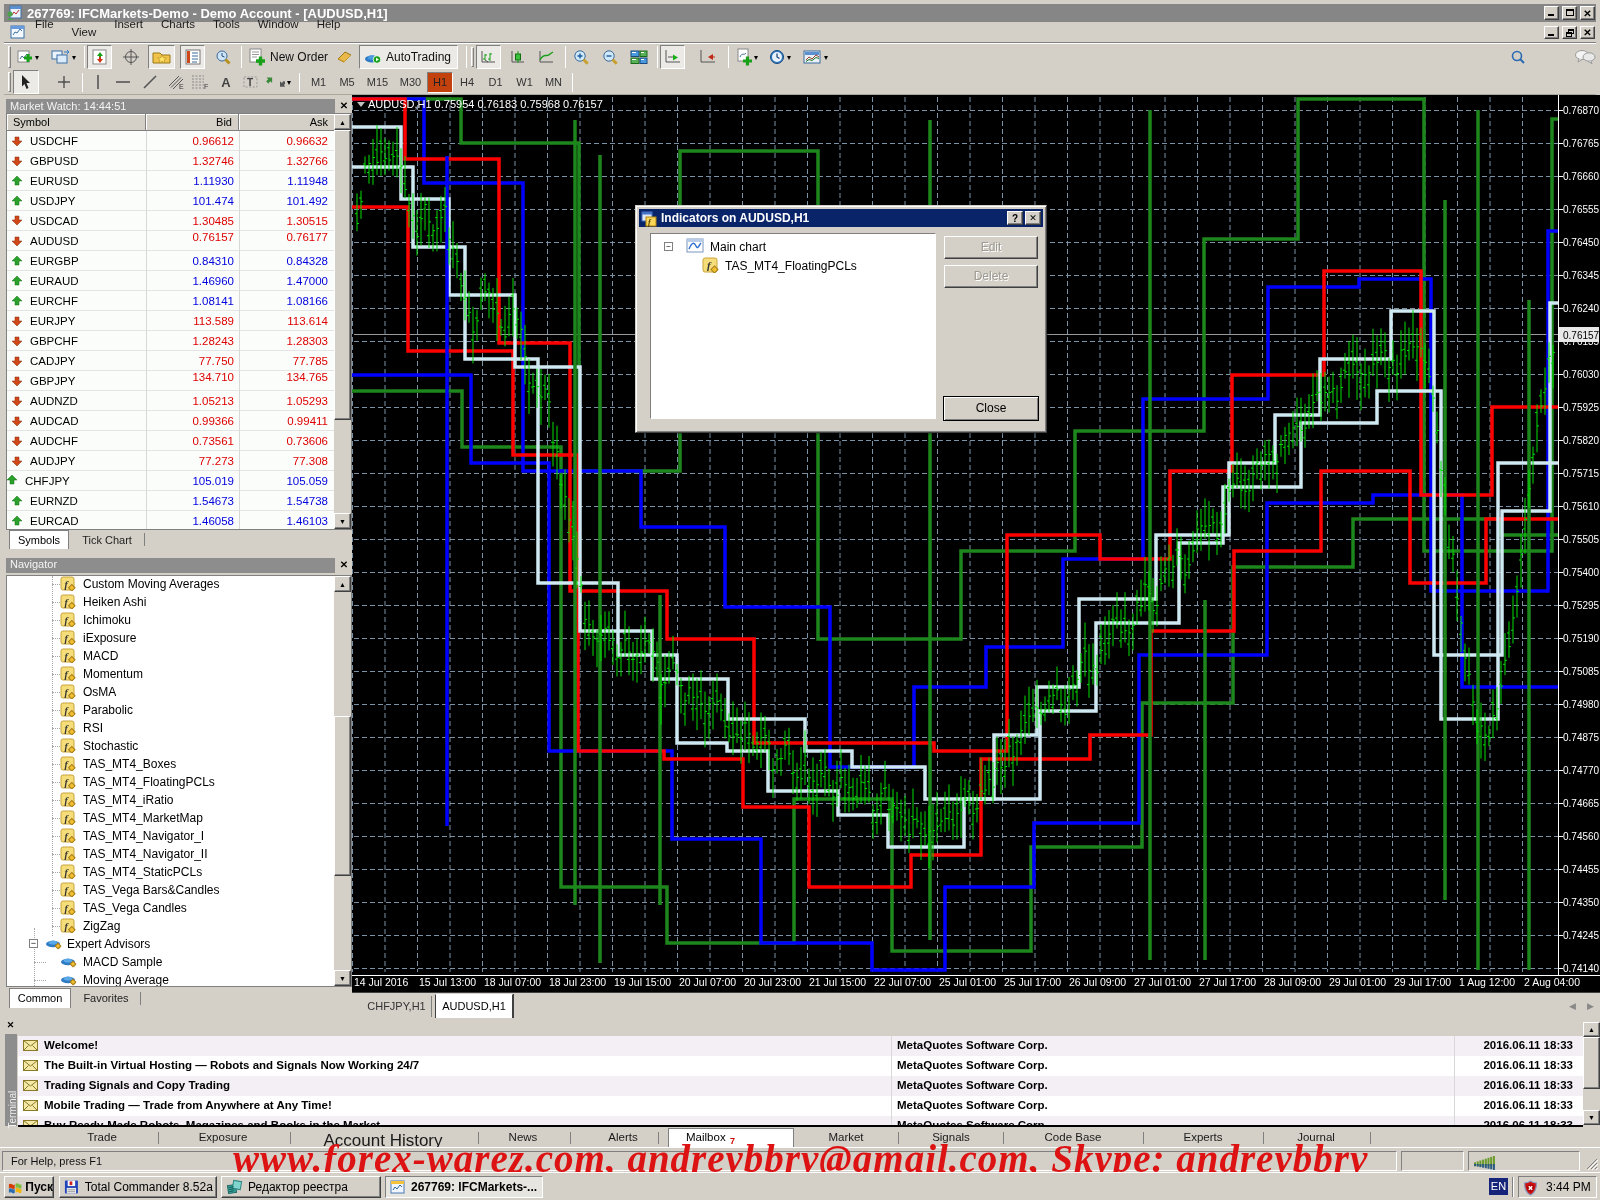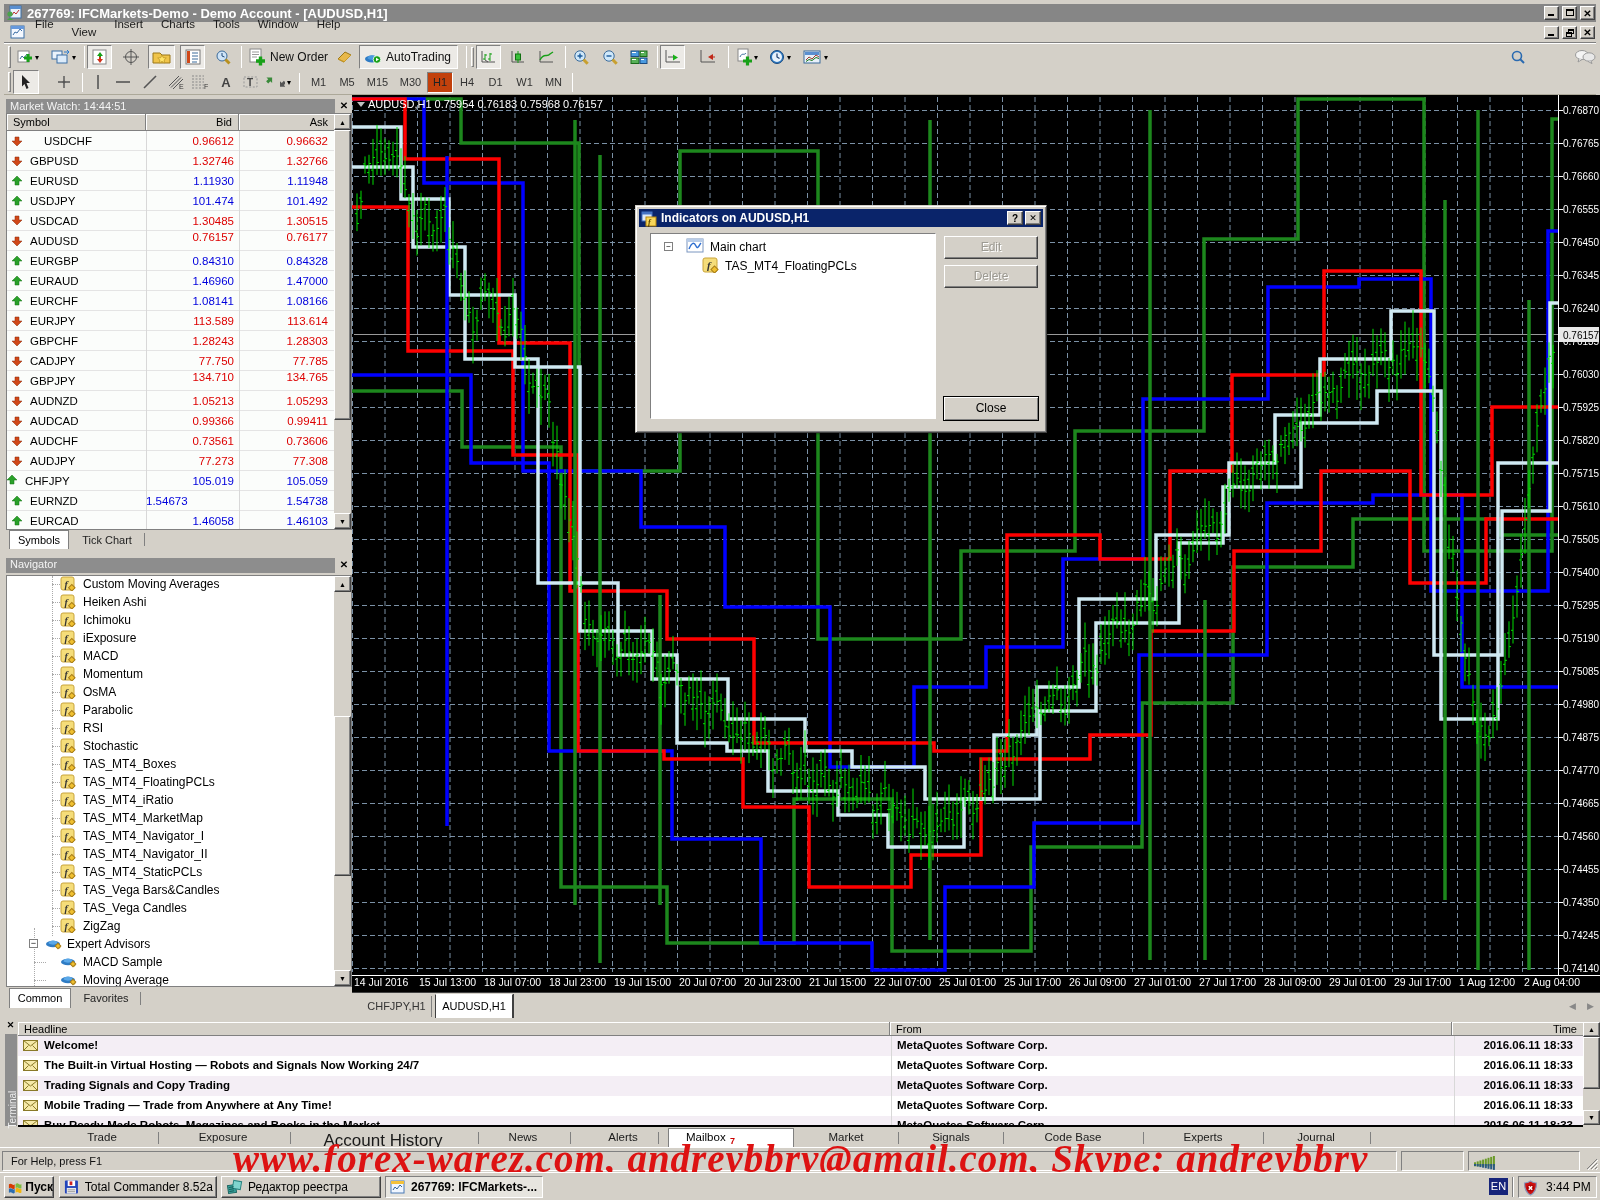--- a/index.html
+++ b/index.html
@@ -338,21 +338,21 @@
 <div style="flex:1;box-shadow:inset 1px 1px 0 #fff;padding:2px 6px;font-size:11px;text-align:right">Ask</div>
       </div>
 <div style="position:absolute;left:0;top:17px;width:327px;bottom:0;background:#fbfdfb"></div>
 <div style="position:absolute;left:0;top:17px;width:327px;height:20px;border-bottom:1px solid #e4e4e4;display:flex;align-items:center">
 <div style="width:139px;display:flex;align-items:center;padding-left:5px">
           <span style="width:12px;height:10px">
             <svg width="10" height="10" viewBox="0 0 10 10">
               <path d="M5,10 L10,5 L7,5 L7,1 L3,1 L3,5 L0,5 z" fill="#d04818" stroke="#8a2a08" stroke-width="0.5"></path>
             </svg>
           </span>
-          <span style="font-size:11.5px;color:#000;margin-left:20px">USDCHF</span>
+          <span style="font-size:11.5px;color:#000;margin-left:6px">USDCHF</span>
         </div>
 <div style="width:93px;text-align:right;padding-right:5px;font-size:11.5px;color:#dd0000">0.96612</div>
 <div style="flex:1;text-align:right;padding-right:6px;font-size:11.5px;color:#dd0000">0.96632</div>
       </div>
 <div style="position:absolute;left:0;top:37px;width:327px;height:20px;border-bottom:1px solid #e4e4e4;display:flex;align-items:center">
 <div style="width:139px;display:flex;align-items:center;padding-left:5px">
           <span style="width:12px;height:10px">
             <svg width="10" height="10" viewBox="0 0 10 10">
               <path d="M5,10 L10,5 L7,5 L7,1 L3,1 L3,5 L0,5 z" fill="#d04818" stroke="#8a2a08" stroke-width="0.5"></path>
             </svg>
@@ -556,21 +556,21 @@
       </div>
 <div style="position:absolute;left:0;top:377px;width:327px;height:20px;border-bottom:1px solid #e4e4e4;display:flex;align-items:center">
 <div style="width:139px;display:flex;align-items:center;padding-left:5px">
           <span style="width:12px;height:10px">
             <svg width="10" height="10" viewBox="0 0 10 10">
               <path d="M5,0 L10,5 L7,5 L7,9 L3,9 L3,5 L0,5 z" fill="#2aa12a" stroke="#137013" stroke-width="0.5"></path>
             </svg>
           </span>
           <span style="font-size:11.5px;color:#000;margin-left:6px">EURNZD</span>
         </div>
-<div style="width:93px;padding-right:5px;font-size:11.5px;color:#0000dd">1.54673</div>
+<div style="width:93px;text-align:right;padding-right:5px;font-size:11.5px;color:#0000dd">1.54673</div>
 <div style="flex:1;text-align:right;padding-right:6px;font-size:11.5px;color:#0000dd">1.54738</div>
       </div>
 <div style="position:absolute;left:0;top:397px;width:327px;height:20px;border-bottom:1px solid #e4e4e4;display:flex;align-items:center">
 <div style="width:139px;display:flex;align-items:center;padding-left:5px">
           <span style="width:12px;height:10px">
             <svg width="10" height="10" viewBox="0 0 10 10">
               <path d="M5,0 L10,5 L7,5 L7,9 L3,9 L3,5 L0,5 z" fill="#2aa12a" stroke="#137013" stroke-width="0.5"></path>
             </svg>
           </span>
           <span style="font-size:11.5px;color:#000;margin-left:6px">EURCAD</span>
@@ -969,25 +969,20 @@
   </div>
   <div class="abs btn" style="left:308px;top:30px;width:94px;height:23px;text-align:center;line-height:21px;font-size:12px;color:#9c9a92;text-shadow:1px 1px 0 #fff">Edit</div>
   <div class="abs btn" style="left:308px;top:59px;width:94px;height:23px;text-align:center;line-height:21px;font-size:12px;color:#9c9a92;text-shadow:1px 1px 0 #fff">Delete</div>
   <div class="abs" style="left:307px;top:190px;width:96px;height:25px;background:#d4d0c8;border:1px solid #000;box-shadow:inset 1px 1px 0 #fff,inset -1px -1px 0 #808080;text-align:center;line-height:23px;font-size:12px;color:#000">Close</div>
 </div>
 
 <div class="abs" style="left:0px;top:1018px;width:1600px;height:129px;background:#d4d0c8">
   <div class="abs" style="left:4px;top:2px;width:13px;height:12px;color:#000;font-weight:bold;font-size:9px;text-align:center">✕</div>
   <div class="abs" style="left:5px;top:16px;width:12px;height:92px;background:#8d8d8d"></div>
   <div class="abs" style="left:-33px;top:60px;width:90px;color:#f0f0f0;font-size:10px;transform:rotate(-90deg);transform-origin:center">Terminal</div>
-  <div style="position:absolute;left:18px;top:4px;right:17px;height:14px;background:#d4d0c8;display:flex;border-bottom:1px solid #808080">
-<div style="width:872px;border-right:1px solid #808080;box-shadow:inset 1px 1px 0 #fff;padding:1px 6px;font-size:11px">Headline</div>
-<div style="width:562px;border-right:1px solid #808080;box-shadow:inset 1px 1px 0 #fff;padding:1px 6px;font-size:11px">From</div>
-<div style="flex:1;box-shadow:inset 1px 1px 0 #fff;padding:1px 6px;font-size:11px;text-align:right">Time</div>
-    </div>
 <div style="position:absolute;left:18px;top:18px;right:17px;height:20px;background:#f4eef5;overflow:hidden;font-weight:bold;font-size:11.5px;color:#000">
 <span style="position:absolute;left:5px;top:4px;width:15px">
         <svg width="15" height="11" viewBox="0 0 15 11">
           <rect x="0.5" y="0.5" width="14" height="10" fill="#f5e9a8" stroke="#8a7a28"></rect>
           <path d="M0.5,0.5 L7.5,6 L14.5,0.5 M0.5,10.5 L5.5,5.5 M14.5,10.5 L9.5,5.5" stroke="#8a7a28" fill="none"></path>
         </svg>
       </span>
 <span style="position:absolute;left:26px;top:3px">Welcome!</span>
 <span style="position:absolute;left:879px;top:3px">MetaQuotes Software Corp.</span>
 <span style="position:absolute;right:10px;top:3px">2016.06.11 18:33</span>

